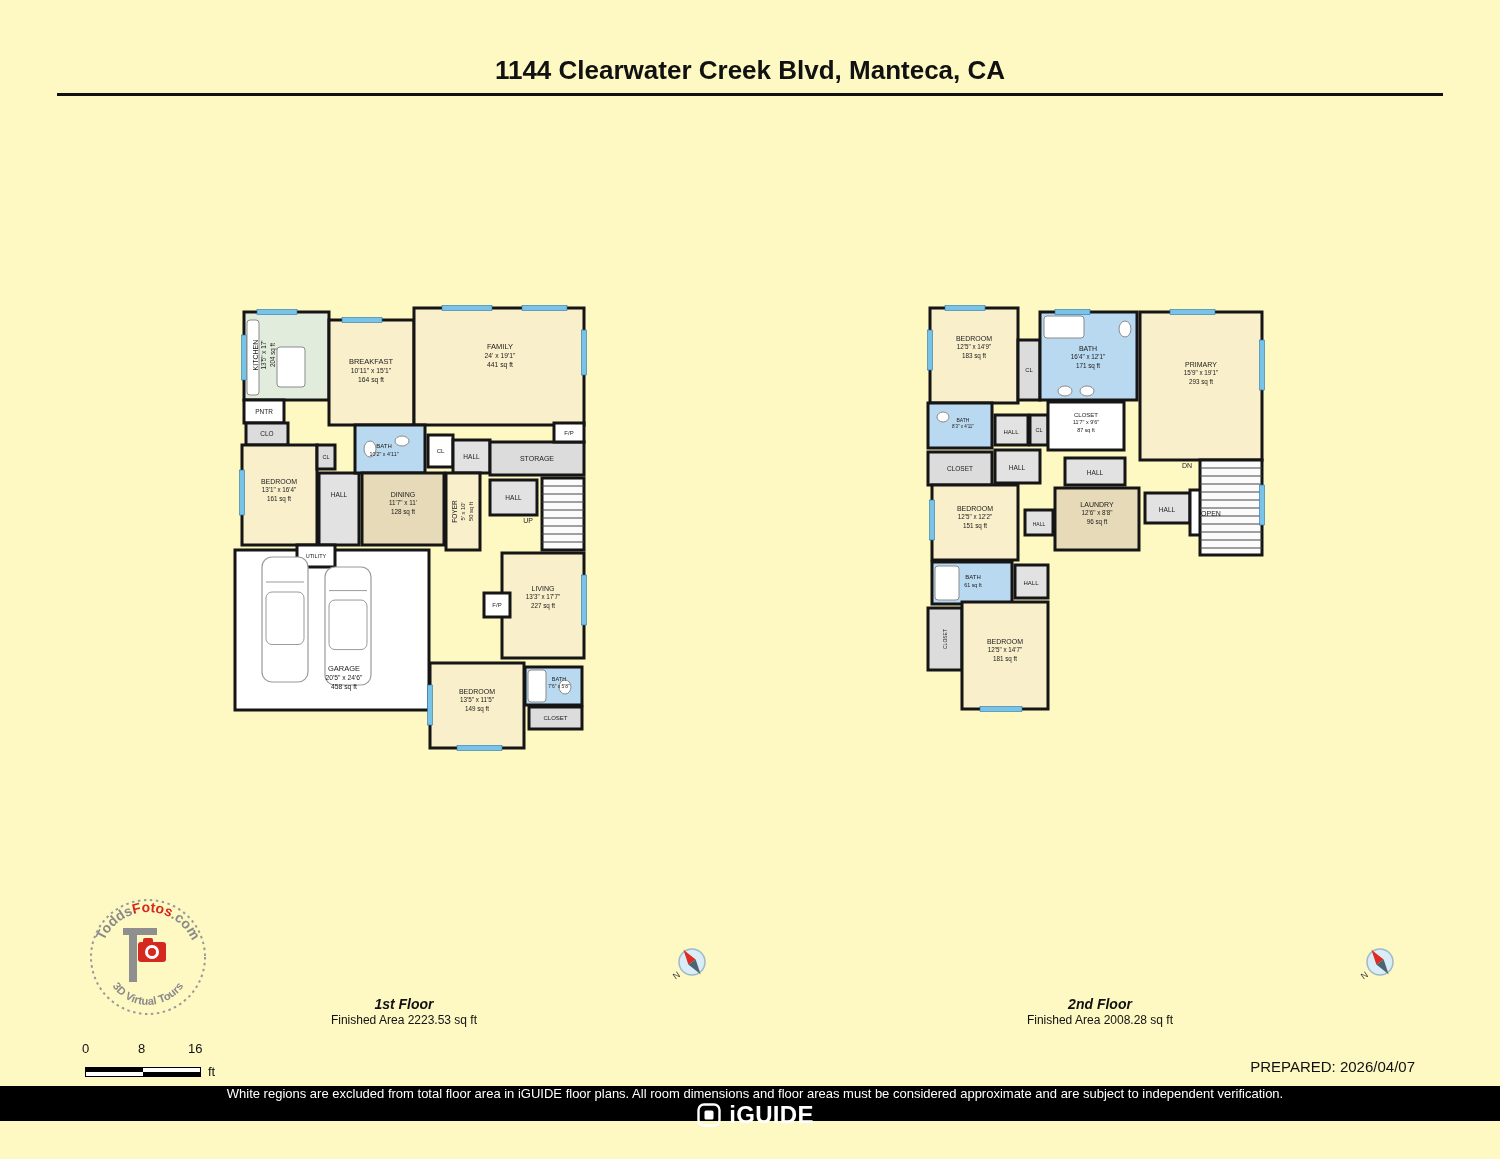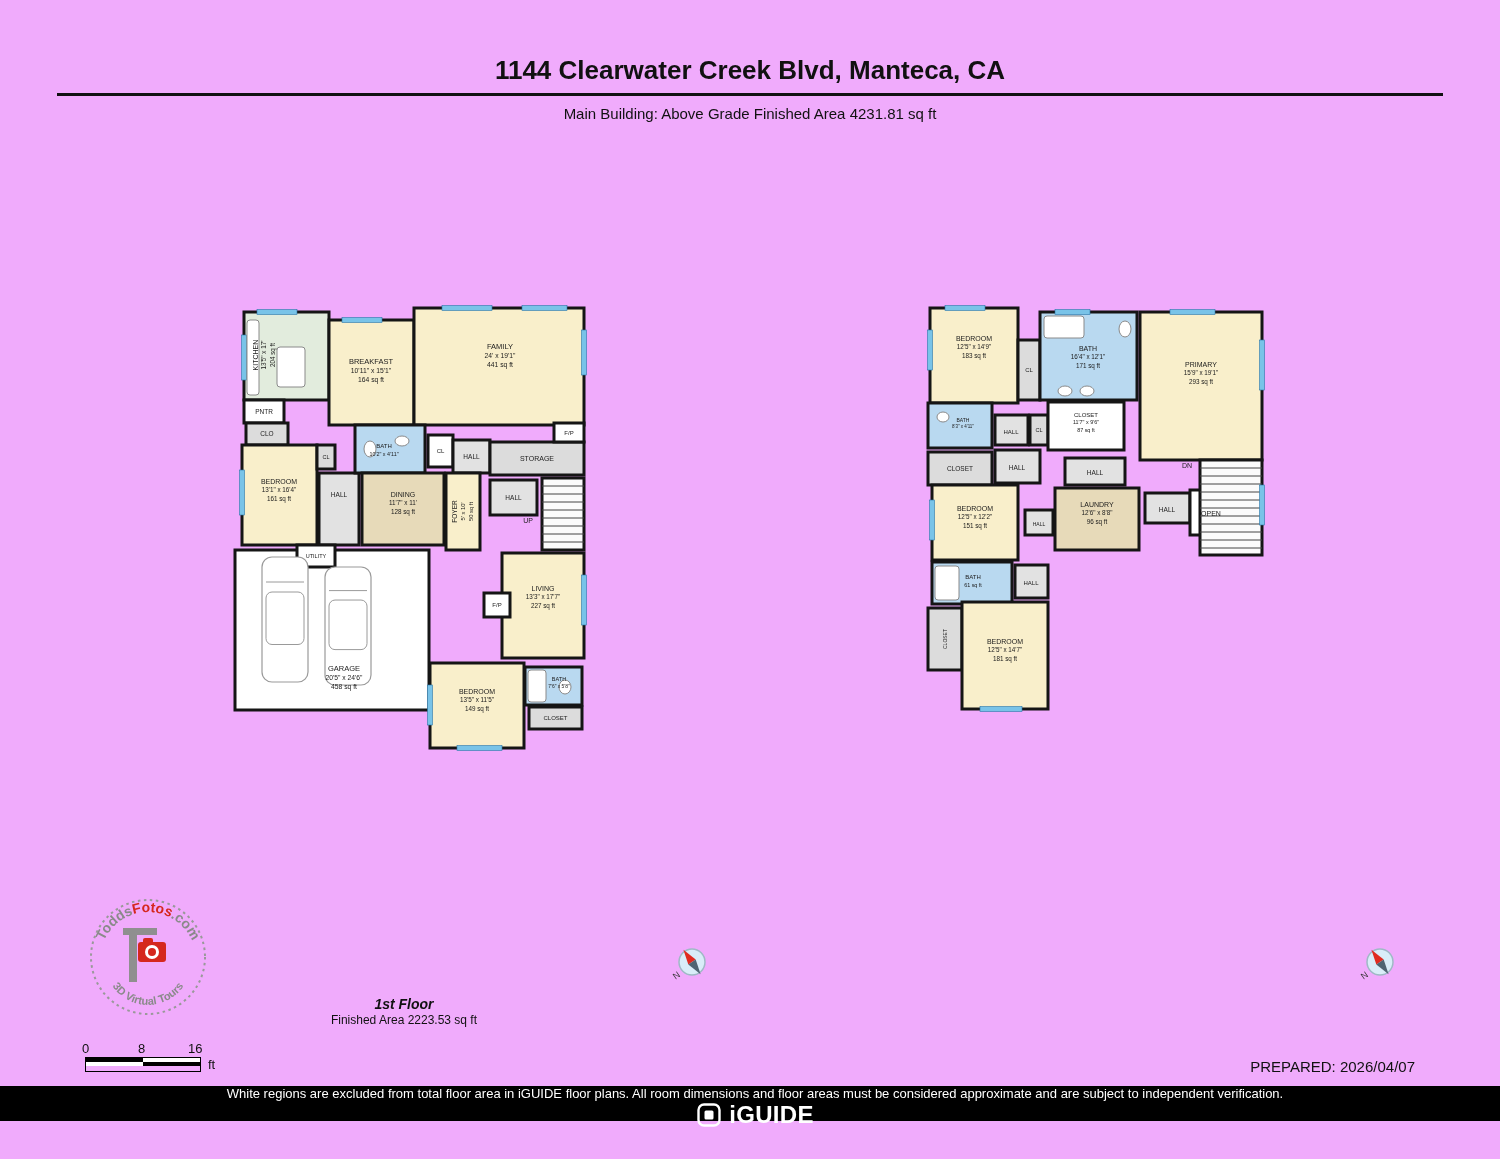--- a/index.html
+++ b/index.html
@@ -1,49 +1,48 @@
 <!DOCTYPE html>
 <html><head>
 <meta charset="utf-8">
 <style>
   html,body{margin:0;padding:0;background:#fff;}
-  .page{position:relative;width:1500px;height:1159px;background:#f0abfc;font-family:"Liberation Sans",sans-serif;color:#111;overflow:hidden;}
+  .page{position:relative;width:1500px;height:1159px;background:#fef9c3;font-family:"Liberation Sans",sans-serif;color:#111;overflow:hidden;}
   .title{position:absolute;top:55px;left:0;width:100%;text-align:center;font-size:26px;font-weight:bold;}
   .rule{position:absolute;top:93px;left:57px;width:1386px;height:3px;background:#111;}
   .subtitle{position:absolute;top:105px;left:0;width:100%;text-align:center;font-size:15px;}
   #floors{position:absolute;left:0;top:0;width:100%;height:100%;}
   #floors svg,.compass,.logo{position:absolute;}
   svg{font-family:"Liberation Sans",sans-serif;}
   .floor-caption{position:absolute;width:300px;text-align:center;line-height:1.3;}
   .floor-caption .name{font-size:14px;font-weight:bold;font-style:italic;}
   .floor-caption .area{font-size:12px;}
   .prepared{position:absolute;top:1058px;right:85px;font-size:15px;}
   .scalebar{position:absolute;left:85px;top:1041px;width:180px;font-size:13px;}
   .ticks{position:relative;width:114px;height:16px;}
   .ticks span{position:absolute;top:0;}
   .tick0{left:-3px;} .tick1{left:53px;} .tick2{left:103px;}
-  .barrow{display:flex;margin-top:0;}
+  .barrow{display:flex;align-items:center;margin-top:7px;}
   .bar{width:114px;border:1px solid #000;}
   .bar .r{display:flex;height:4px;}
   .s{width:57px;height:4px;}
   .sb{background:#000;} .sw{background:#fff;}
   .unit{margin-left:7px;}
   .footer{position:absolute;left:0;top:1086px;width:1500px;height:35px;background:#000;color:#fff;display:flex;align-items:center;justify-content:space-between;box-sizing:border-box;padding:0 50px 0 60px;flex-direction:column;}
   .disclaimer{font-size:13px;}
   .brand{display:flex;align-items:center;gap:7px;}
   .brand-text{font-size:24px;font-weight:bold;letter-spacing:0.3px;}
 </style>
 </head>
 <body>
 
 <div class="page">
 
   <div class="title">1144 Clearwater Creek Blvd, Manteca, CA</div>
   <div class="rule"></div>
-  <div class="subtitle">Main Building: Above Grade Finished Area 4231.81 sq ft</div>
 
   <div id="floors">
       <svg width="362" height="465" viewBox="0 0 362 465" style="left: 232px; top: 295px;">
         <g>
           <rect x="3" y="255" width="194" height="160" fill="#ffffff" stroke="#151515" stroke-width="3"></rect>
         </g>
         <g>
           <rect x="12" y="17" width="85" height="88" fill="#e2ecdd" stroke="#151515" stroke-width="3"></rect>
         </g>
         <g>
@@ -281,20 +280,24 @@
         <text x="20" y="334" text-anchor="middle" fill="#1b1b1b" font-size="5" transform="rotate(-90 20 334)"><tspan x="20" y="335.75" font-size="5">CLOSET</tspan></text>
         <text x="80" y="345" text-anchor="middle" fill="#1b1b1b" font-size="7"><tspan x="80" y="338.95" font-size="7">BEDROOM</tspan><tspan x="80" y="347.45" font-size="6.3">12'5" x 14'7"</tspan><tspan x="80" y="355.95" font-size="6.3">181 sq ft</tspan></text>
         <text x="262" y="163" text-anchor="middle" fill="#1b1b1b" font-size="7">DN</text>
       </svg>
     </div>
 
   <div class="floor-caption" style="left:254px;top:995px">
     <div class="name">1st Floor</div>
     <div class="area">Finished Area 2223.53 sq ft</div>
   </div>
+  <div class="floor-caption" style="left:950px;top:995px">
+    <div class="name">2nd Floor</div>
+    <div class="area">Finished Area 2008.28 sq ft</div>
+  </div>
 
   <svg class="compass" style="left:670px;top:940px" width="44" height="44" viewBox="0 0 44 44">
     <circle cx="22" cy="22" r="13" fill="#d9edf8" stroke="#9fb9c6" stroke-width="1.5"></circle>
     <g transform="rotate(-35 22 22)">
       <polygon points="22,7 17.5,22 26.5,22" fill="#e02b20"></polygon>
       <polygon points="22,37 17.5,22 26.5,22" fill="#4f6472"></polygon>
     </g>
     <text x="3" y="38" font-size="9" fill="#333" transform="rotate(-35 7 35)">N</text>
   </svg>
 

